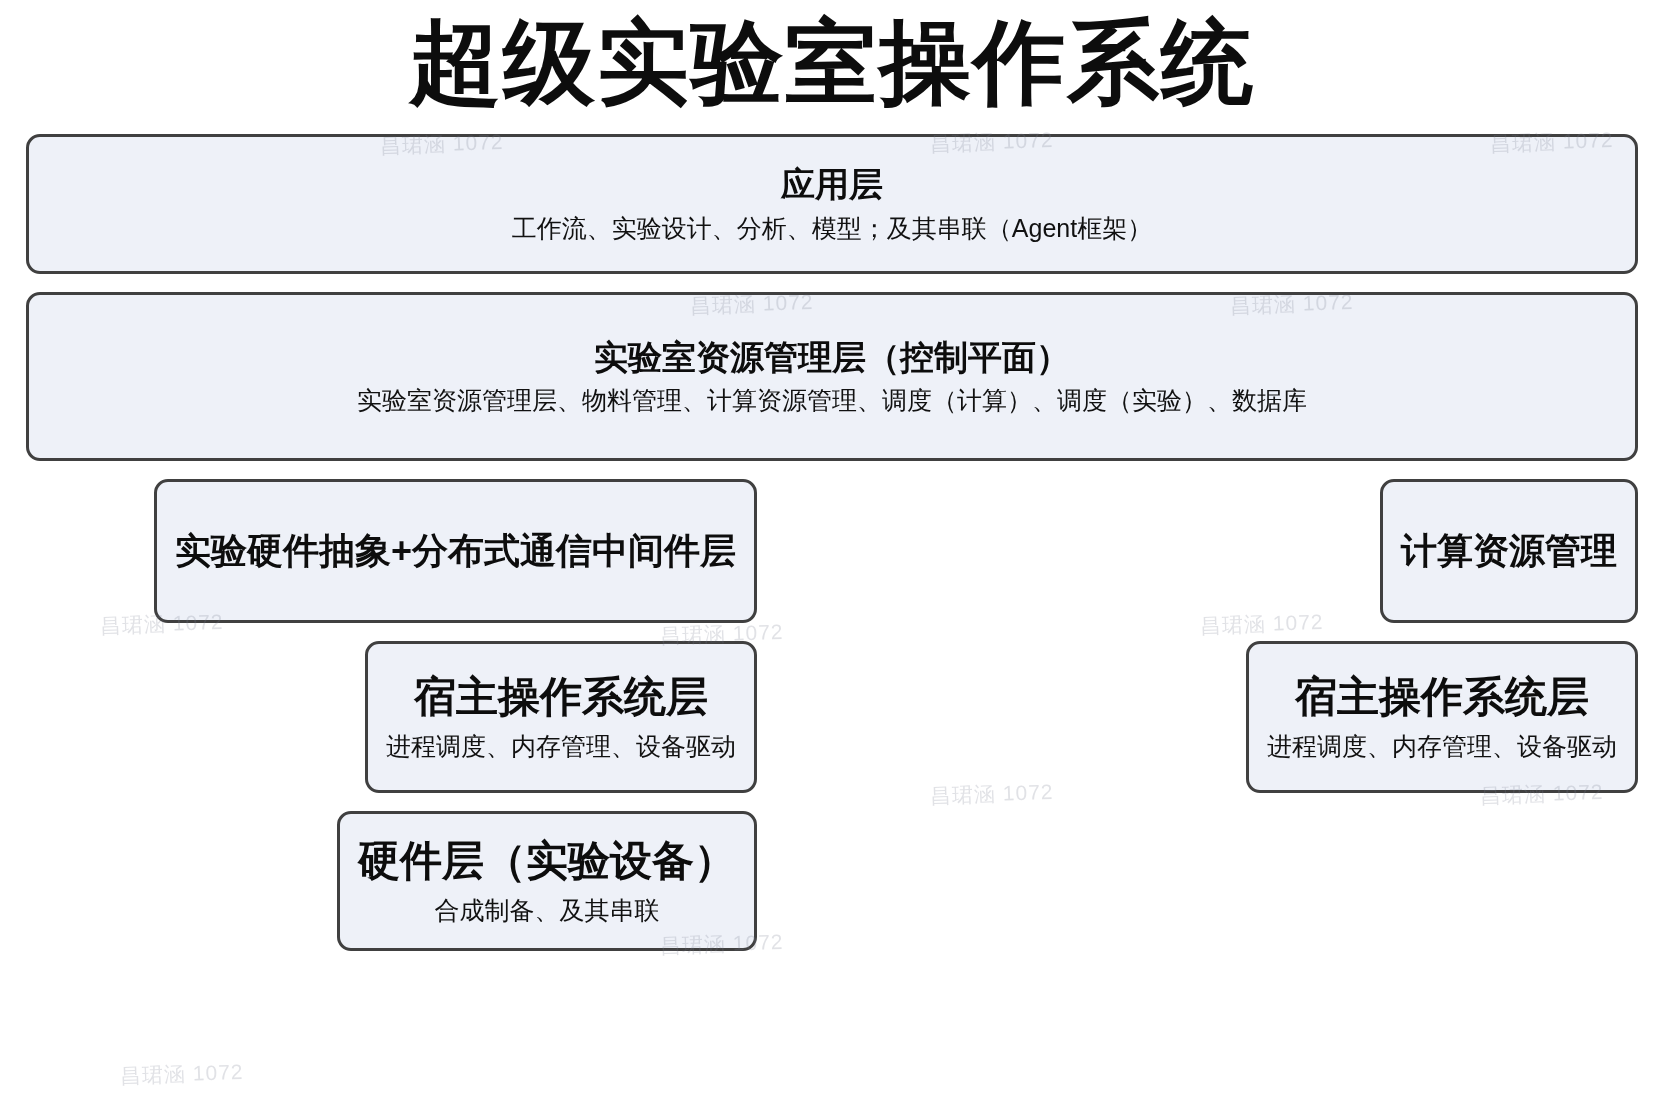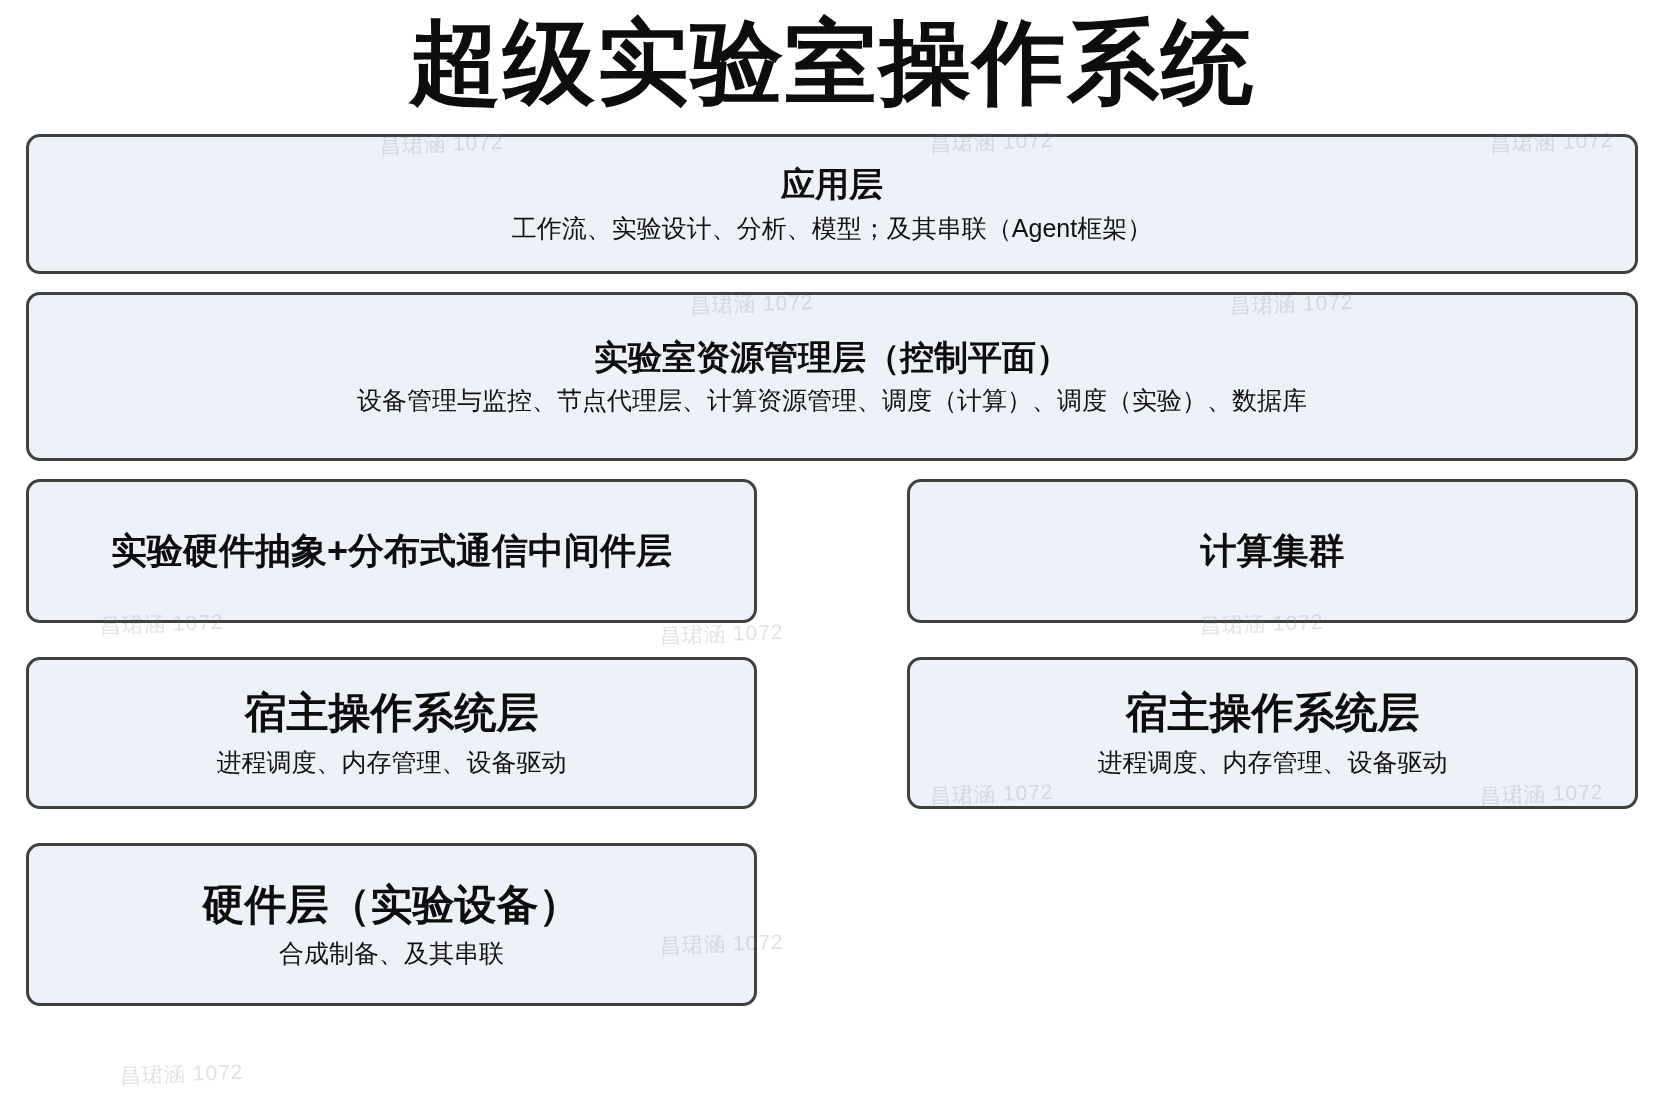--- a/index.html
+++ b/index.html
@@ -72,30 +72,31 @@
   }
   .cols {
     display: flex;
     gap: 150px;
     justify-content: space-between;
   }
   .col {
     flex: 1 1 0;
     display: flex;
     flex-direction: column;
-    gap: 34px;
+    gap: 18px;
+    align-items: flex-end;
   }
   .band-mid {
     height: 144px;
   }
   .band-host {
     height: 152px;
   }
   .band-hw {
-    height: 163px;
+    height: 140px;
     margin-bottom: 16px;
   }
   .band-mid .head,
   .band-host .head,
   .band-hw .head {
     font-size: 42px;
   }
   .band-mid .head {
     font-size: 36px;
   }
@@ -129,42 +130,42 @@
 
   <div class="stack">
 
     <div class="box row-full band-app">
       <div class="head">应用层</div>
       <div class="sub">工作流、实验设计、分析、模型；及其串联（Agent框架）</div>
     </div>
 
     <div class="box row-full band-res">
       <div class="head">实验室资源管理层（控制平面）</div>
-      <div class="sub">设备管理与监控、节点代理层、计算资源管理、调度（计算）、调度（实验）、数据库</div>
+      <div class="sub">实验室资源管理层、物料管理、计算资源管理、调度（计算）、调度（实验）、数据库</div>
     </div>
 
     <div class="cols">
 
       <div class="col">
         <div class="box band-mid">
           <div class="head">实验硬件抽象+分布式通信中间件层</div>
         </div>
         <div class="box band-host">
           <div class="head">宿主操作系统层</div>
           <div class="sub">进程调度、内存管理、设备驱动</div>
         </div>
         <div class="box band-hw">
           <div class="head">硬件层（实验设备）</div>
           <div class="sub">合成制备、及其串联</div>
         </div>
       </div>
 
       <div class="col">
         <div class="box band-mid">
-          <div class="head">计算集群</div>
+          <div class="head">计算资源管理</div>
         </div>
         <div class="box band-host">
           <div class="head">宿主操作系统层</div>
           <div class="sub">进程调度、内存管理、设备驱动</div>
         </div>
       </div>
 
     </div>
   </div>
 

